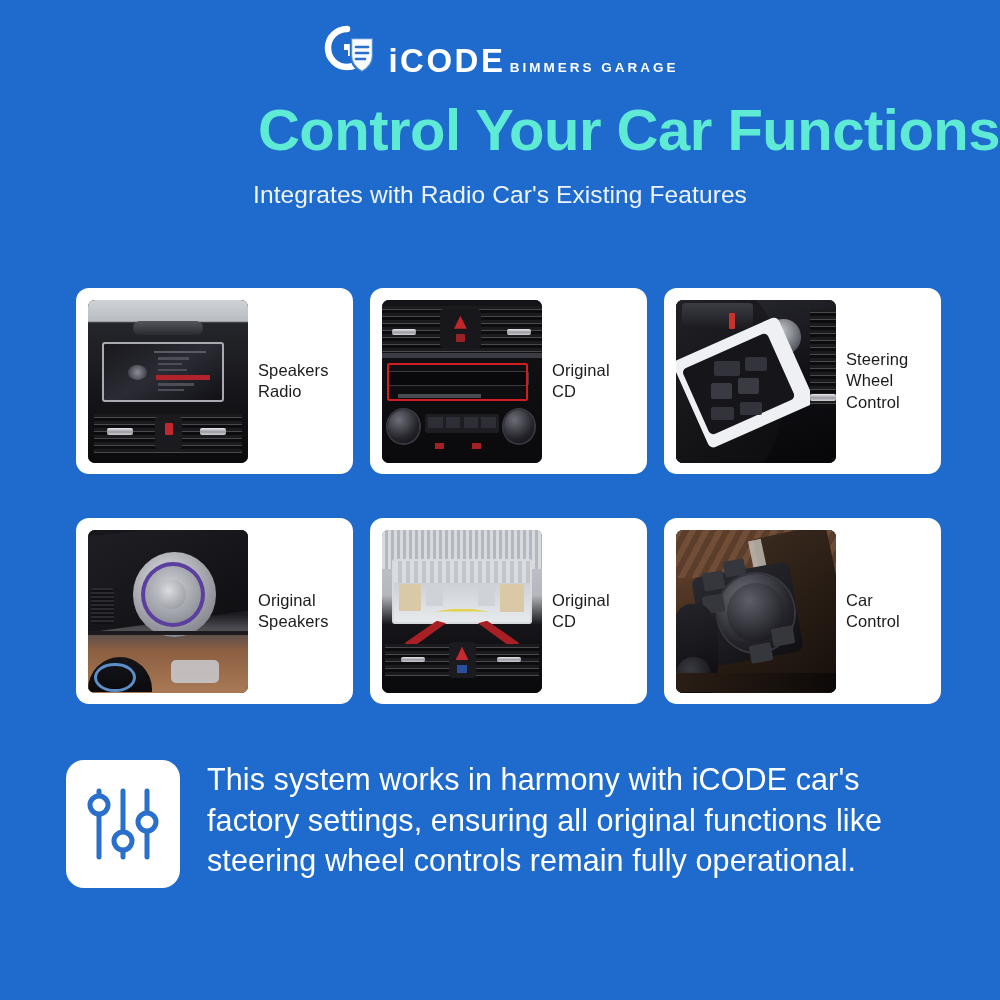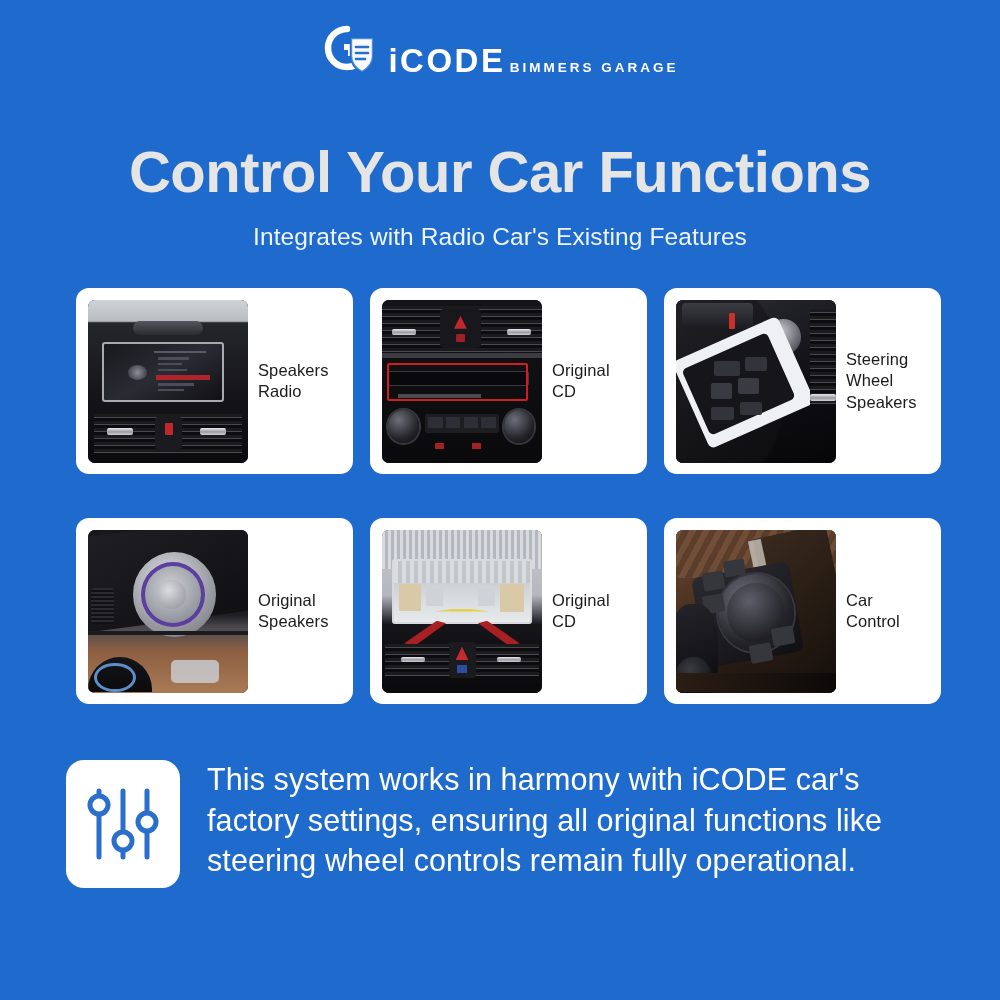--- a/index.html
+++ b/index.html
@@ -49,27 +49,26 @@
     font-weight: 700;
     letter-spacing: 3.0px;
     color: #ffffff;
     line-height: 1;
     margin-top: 7px;
     white-space: nowrap;
   }
 
   
   .headline {
-    text-align: center;
-    color: #e5e5e5;
+    text-align: right;
+    color: #5eead4;
     font-size: 58px;
     font-weight: 700;
     letter-spacing: -0.5px;
     line-height: 1.05;
-    margin-top: 42px;
     font-family: "Liberation Sans", sans-serif;
   }
   .subheadline {
     text-align: center;
     color: #eef4fc;
     font-size: 24.5px;
     font-weight: 400;
     margin-top: 20px;
     letter-spacing: 0.1px;
   }
@@ -267,21 +266,21 @@
       <div style="position:absolute;left:10%;top:30%;width:58%;height:44%;background:#15151a;transform:rotate(-24deg);border-radius:5px;"></div>
       <div style="position:absolute;left:24%;top:38%;width:16%;height:9%;background:#33333b;border-radius:2px;"></div>
       <div style="position:absolute;left:43%;top:35%;width:14%;height:9%;background:#33333b;border-radius:2px;"></div>
       <div style="position:absolute;left:22%;top:51%;width:13%;height:10%;background:#3a3a43;border-radius:2px;"></div>
       <div style="position:absolute;left:39%;top:48%;width:13%;height:10%;background:#3a3a43;border-radius:2px;"></div>
       <div style="position:absolute;left:22%;top:66%;width:14%;height:8%;background:#33333b;border-radius:2px;"></div>
       <div style="position:absolute;left:40%;top:63%;width:14%;height:8%;background:#33333b;border-radius:2px;"></div>
       <div class="vents" style="left:84%;top:6%;width:16%;height:60%;"></div>
       <div class="chrome" style="left:84%;top:58%;width:16%;height:4%;"></div>
     </div>
-    <div class="card-label">Steering Wheel Speakers</div>
+    <div class="card-label">Steering Wheel Control</div>
   </div>
 
   <div class="card">
     <div class="card-photo">
       <div class="scene" style="background:linear-gradient(to bottom,#17171b 0%,#1d1d22 52%,#4a4a50 60%,#8c5f42 74%,#a97a55 100%);"></div>
       <div style="position:absolute;left:-6%;top:-8%;width:118%;height:72%;background:linear-gradient(150deg,#202026,#0d0d10);clip-path:polygon(0 18%,100% 0,100% 78%,0 100%);"></div>
       <div style="position:absolute;left:28%;top:14%;width:52%;height:52%;border-radius:50%;background:radial-gradient(circle at 42% 35%,#e2e3e7,#9a9ba2 60%,#6d6e76);"></div>
       <div style="position:absolute;left:33%;top:20%;width:40%;height:40%;border-radius:50%;border:4px solid #5a3f9e;background:radial-gradient(circle at 45% 38%,#cfd1d6,#7d7f88);"></div>
       <div style="position:absolute;left:43%;top:31%;width:18%;height:18%;border-radius:50%;background:radial-gradient(circle at 40% 35%,#dadce0,#8b8d95);"></div>
       <div style="position:absolute;left:2%;top:36%;width:14%;height:22%;background:repeating-linear-gradient(to bottom,#2a2a30 0 2px,#111115 2px 4px);border-radius:3px;"></div>

